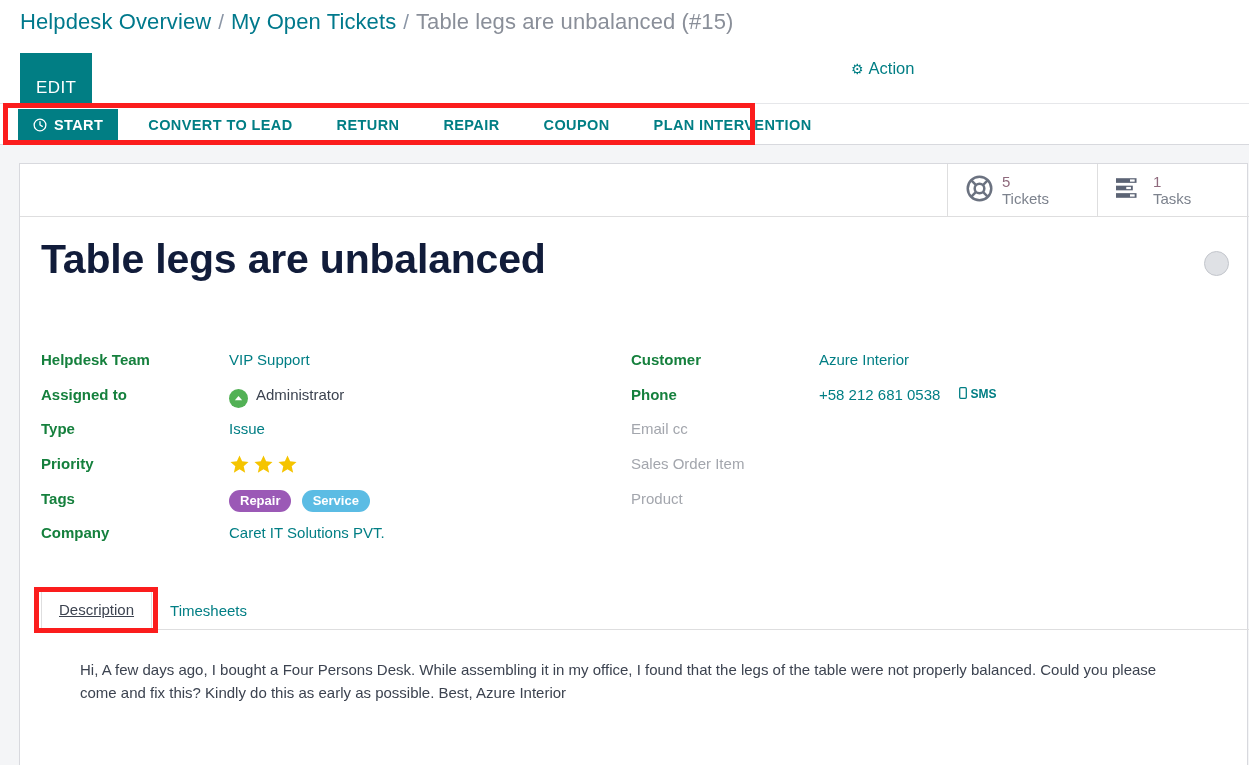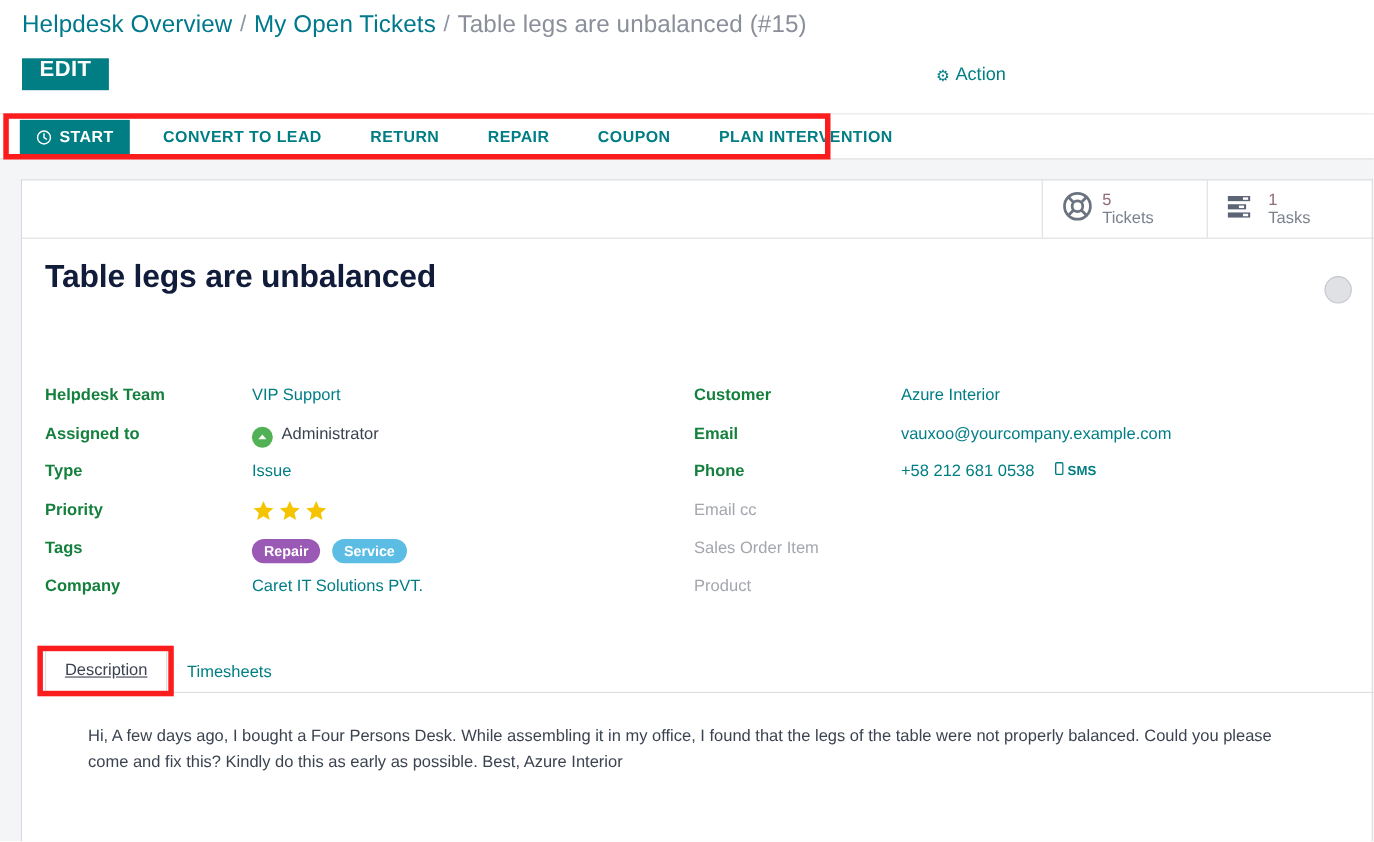--- a/index.html
+++ b/index.html
@@ -20,22 +20,22 @@
   .crumb { font-size: 22px; letter-spacing: .1px; white-space: nowrap; }
   .crumb-link { color: #00798c; }
   .crumb-sep { color: #8a95a5; margin: 0 7px; font-size: 20.5px; }
   .crumb-current { color: #8a8f99; }
 
   
   .edit-row { position: absolute; left: 0; top: 44px; width: 1249px; height: 52px; }
   .btn-edit {
     position: absolute; left: 20px; top: 9px;
     background: #017e84; color: #ffffff;
-    font-size: 20px; font-weight: bold; letter-spacing: .4px;
-    padding: 0 16px 9px 16px; border: none; cursor: pointer;
+    font-size: 17px; font-weight: normal; letter-spacing: .4px;
+    padding: 26px 16px 9px 16px; border: none; cursor: pointer;
     line-height: 1;
   }
   .action-menu {
     position: absolute; left: 851px; top: 59px;
     color: #017e84; font-size: 16.5px; display: flex; align-items: center; gap: 5px;
     cursor: pointer; white-space: nowrap;
   }
   .gear-glyph { font-size: 14px; line-height: 1; }
 
   
@@ -109,21 +109,21 @@
   .stat-text { display: flex; flex-direction: column; line-height: 1.15; }
   .stat-val { color: #8f6a7d; font-size: 15px; }
   .stat-lbl { color: #7c828d; font-size: 15px; }
   .header-underline {
     position: absolute; left: 0; top: 52px; width: 1229px; height: 1px; background: #dededf;
   }
 
   
   .rec-title {
     position: absolute; left: 21px; top: 72px;
-    font-size: 29px; color: #111c3a; font-weight: bold; letter-spacing: -.2px;
+    font-size: 41px; color: #111c3a; font-weight: bold; letter-spacing: -.2px;
   }
   .kanban-dot {
     position: absolute; right: 18px; top: 87px; width: 25px; height: 25px;
     border-radius: 50%; background: #dfe1e5; border: 1px solid #c3c6cc; cursor: pointer;
   }
 
   
   .form-area { position: absolute; left: 0; top: 185px; width: 1229px; }
   .form-col { position: absolute; top: 0; }
   .col-left { left: 21px; width: 580px; }
@@ -337,24 +337,20 @@
 
       </div>
 
       <div class="form-col col-right">
 
         <div class="f-row">
           <div class="f-lbl">Customer</div>
           <div class="f-val">Azure Interior</div>
         </div>
 
-        <div class="f-row">
-          <div class="f-lbl">Email</div>
-          <div class="f-val">vauxoo@yourcompany.example.com</div>
-        </div>
 
         <div class="f-row">
           <div class="f-lbl">Phone</div>
           <div class="f-val">
             <span>+58 212 681 0538</span>
             <span class="sms-link">
               <span>
                 <svg width="8" height="12" viewBox="0 0 8 12">
                   <rect x="0.7" y="0.7" width="6.6" height="10.6" rx="1" fill="none" stroke="#017e84" stroke-width="1.3"></rect>
                 </svg>

